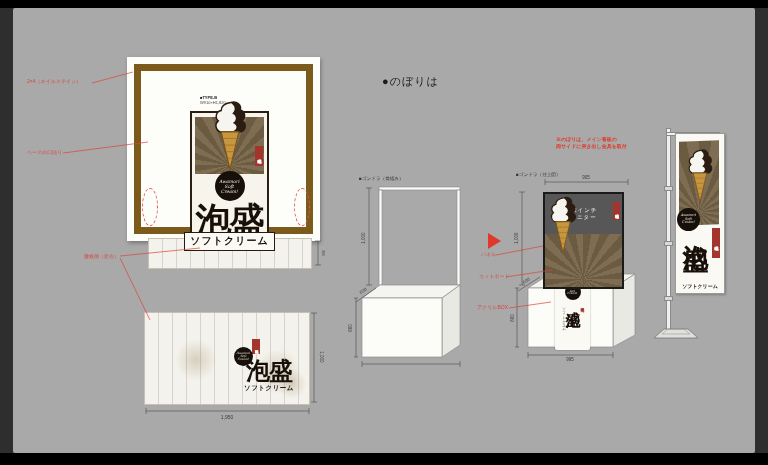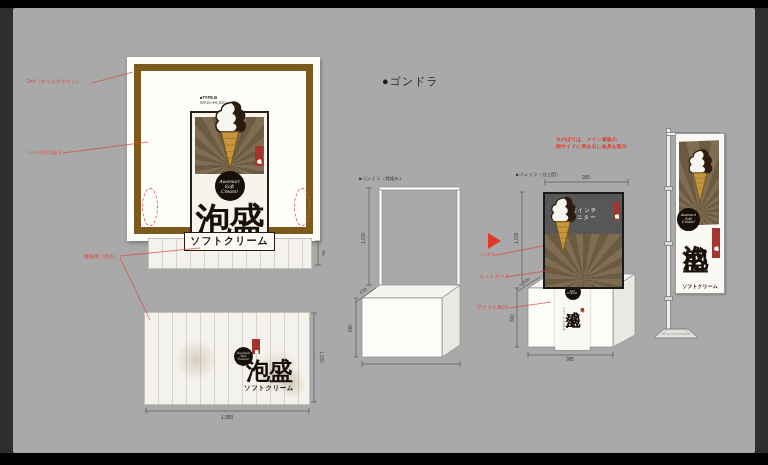--- a/index.html
+++ b/index.html
@@ -171,21 +171,21 @@
   <div id="ann-base" class="abs ann">ベース白口貼り</div>
   <div id="ann-side" class="abs ann">腰板側（左右）</div>
   <div id="ann-panel" class="abs ann">パネル</div>
   <div id="ann-cut" class="abs ann">カットボード</div>
   <div id="ann-acryl" class="abs ann">アクリルBOX</div>
   <div id="nobori-note" class="abs">
     <div>※のぼりは、メイン看板の</div>
     <div>両サイドに突き出し金具を取付</div>
   </div>
 
-  <div id="heading" class="abs">●ゴンドラ</div>
+  <div id="heading" class="abs">●のぼりは</div>
 
   <svg id="frame-counter" class="abs" viewBox="0 0 135 202">
     <text x="7" y="12" class="diaglabel">■ゴンドラ（骨組み）</text>
     <polygon class="boxface" points="27,19 108,19 108,22 27,22" fill="#fdfdfb"></polygon>
     <rect class="boxface" x="27" y="22" width="3" height="95" fill="#fdfdfb"></rect>
     <rect class="boxface" x="105" y="22" width="3" height="95" fill="#fdfdfb"></rect>
     <polygon class="boxface" points="10,130 90,130 108,117 28,117" fill="#f4f4f0"></polygon>
     <polygon class="boxface" points="90,130 108,117 108,177 90,189" fill="#e9e9e3"></polygon>
     <rect class="boxface" x="10" y="130" width="80" height="59" fill="#fcfcf9"></rect>
     <path d="M17,20 L17,117 M14,20 L20,20 M14,117 L20,117 M4,134 L24,120 M4,130 L4,189 M2,130 L6,130 M2,189 L6,189 M10,196 L108,196 M10,193 L10,199 M108,193 L108,199" stroke="#4a4a4a" stroke-width="0.6" fill="none"></path>

